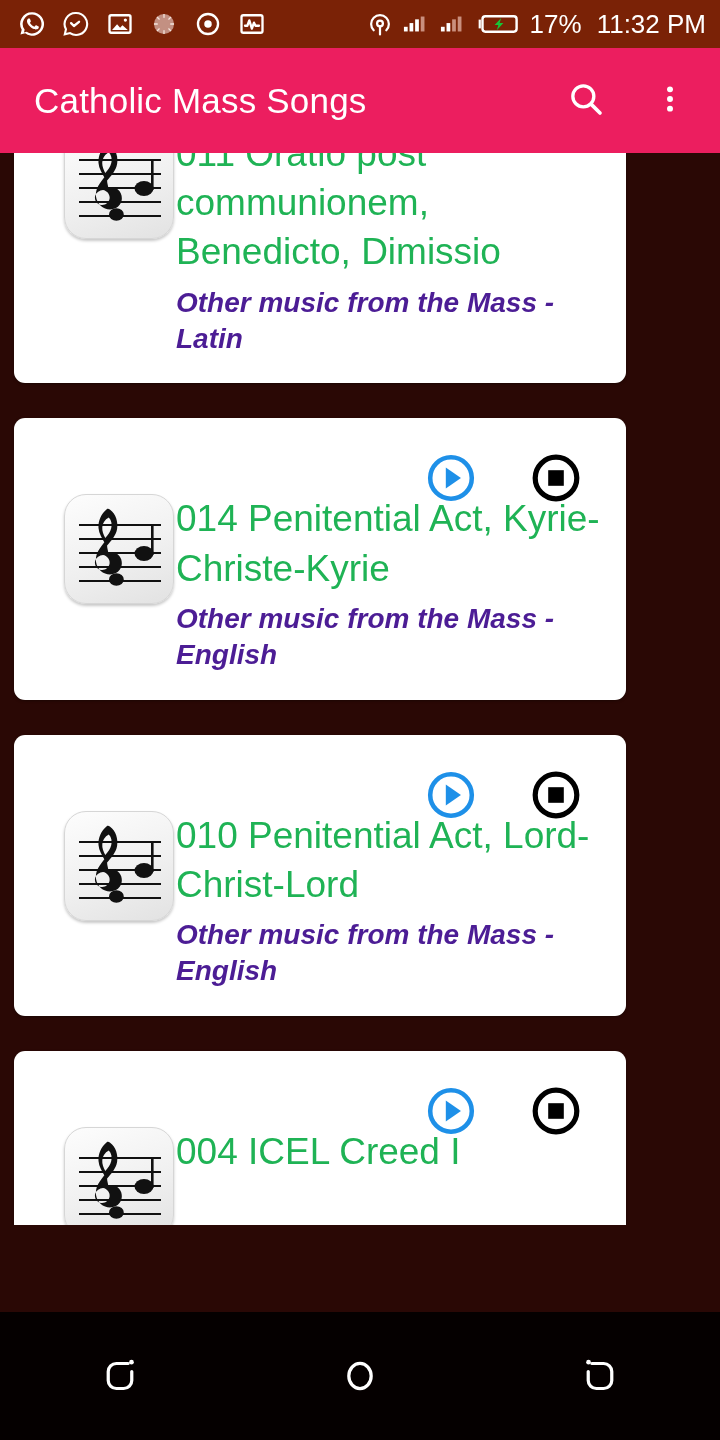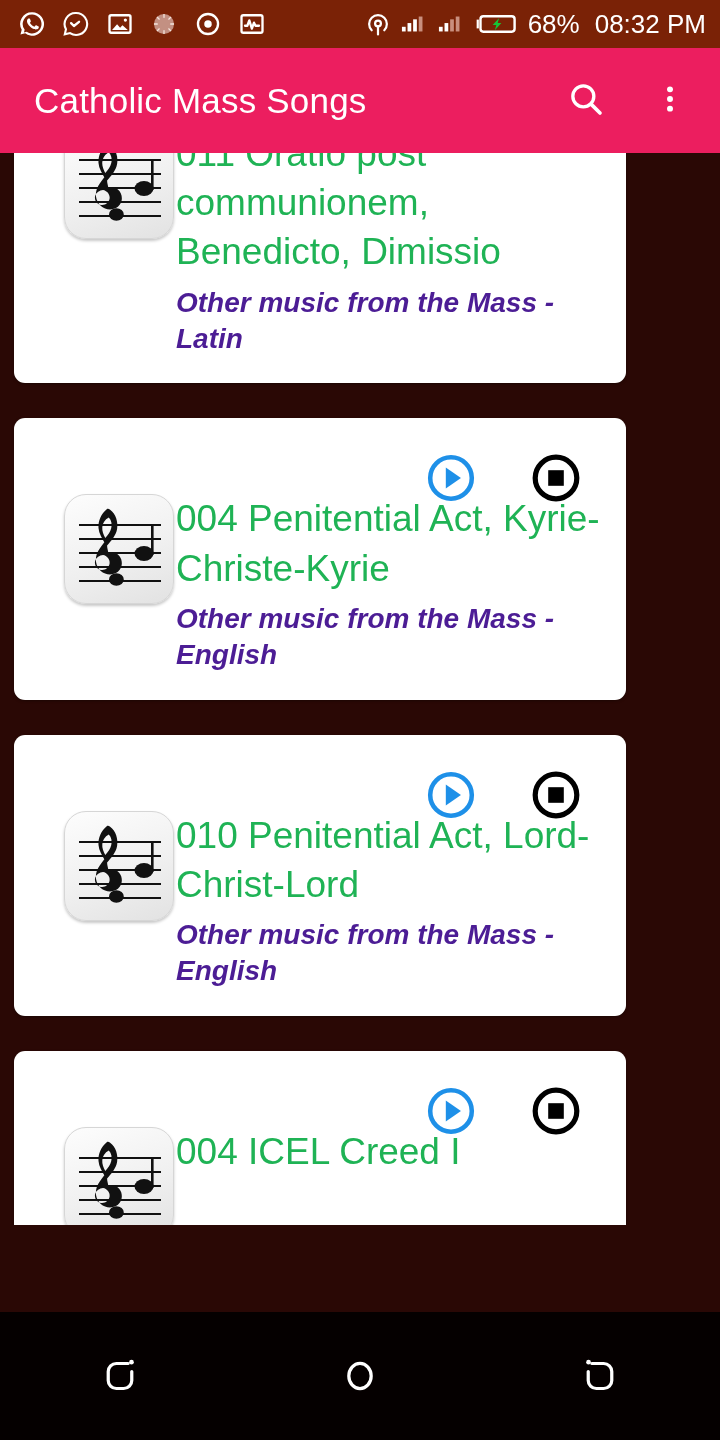--- a/index.html
+++ b/index.html
@@ -159,22 +159,22 @@
             <rect x="19" y="4" width="4" height="16" fill="#C98F7E"></rect>
           </svg>
       </span>
       <span class="sicon" style="width:44px;">
         <svg viewBox="0 0 40 24" style="width:44px;height:28px;">
           <rect x="1.5" y="8" width="2" height="8" fill="#fff"></rect>
           <rect x="5" y="5" width="31" height="14" rx="2.6" fill="none" stroke="#fff" stroke-width="2.2"></rect>
           <path fill="#17C436" d="M22 6.6l-6 6.4h3.4l-1.4 4.6 6-6.6h-3.4z"></path>
         </svg>
       </span>
-      <span class="battery-text">68%</span>
-      <span class="clock-text">08:32 PM</span>
+      <span class="battery-text">17%</span>
+      <span class="clock-text">11:32 PM</span>
     </div>
   </div>
 
   <div class="app-bar">
     <div class="app-title">Catholic Mass Songs</div>
     <div class="app-actions">
       <div class="app-action">
         <span>
           <svg width="40" height="40" viewBox="0 0 24 24">
               <circle cx="10.4" cy="10.4" r="6.3" fill="none" stroke="#fff" stroke-width="2"></circle>
@@ -239,21 +239,21 @@
               <g stroke="#111" stroke-width="2.2">
                 <path d="M14 30h82M14 44h82M14 58h82M14 72h82M14 86h82"></path>
               </g>
               <path fill="#111" d="M42 14c-6 5-9 12-8.5 19 .4 5.6 3.4 10 5.8 14.2-3.4 4.6-7.2 9-8.2 14.8-1.2 7 2.6 14 9 16.6 5.2 2.1 11.6.6 14.8-4 3.3-4.7 2.3-11.5-2-15.1-2.6-2.3-6.3-3-9.6-2-.4-2.3-1.2-4.6-1.2-7 4.2-5 8.8-10 10-16.6 1.2-7-1.2-15-7-19.2-1-.8-2.2-1.2-3.1-.7zm1.8 8.4c2.7 2.8 3.4 7.2 2.4 10.9-.9 3.8-3.4 6.9-5.9 9.8-1.8-3.4-3.4-7.2-3-11.1.3-3.8 2.4-7.6 6.5-9.6zM38 60c4 .6 7.2 4.5 6.6 8.6-.5 4.2-4.8 7.2-8.8 6.3-4-.8-6.8-5.2-5.6-9.1.9-3.2 4.3-5.4 7.8-5.8z"></path>
               <path fill="#111" d="M44 84.5a7.4 6.2 0 1 0 14.8 0 7.4 6.2 0 1 0-14.8 0z"></path>
               <rect x="86" y="30" width="2.6" height="30" fill="#111"></rect>
               <ellipse cx="79" cy="58.5" rx="9.5" ry="7.6" fill="#111"></ellipse>
             </svg>
           </div>
           <div class="card-text">
-            <div class="song-title">004 Penitential Act, Kyrie-Christe-Kyrie</div>
+            <div class="song-title">014 Penitential Act, Kyrie-Christe-Kyrie</div>
             <div class="song-sub">Other music from the Mass - English</div>
           </div>
         </div>
       </div>
 
       <div class="card">
         <div class="card-controls">
           <span class="ctl">
             <svg viewBox="0 0 24 24">
                 <circle cx="12" cy="12" r="9.6" fill="none" stroke="#1E90E8" stroke-width="2.1"></circle>

